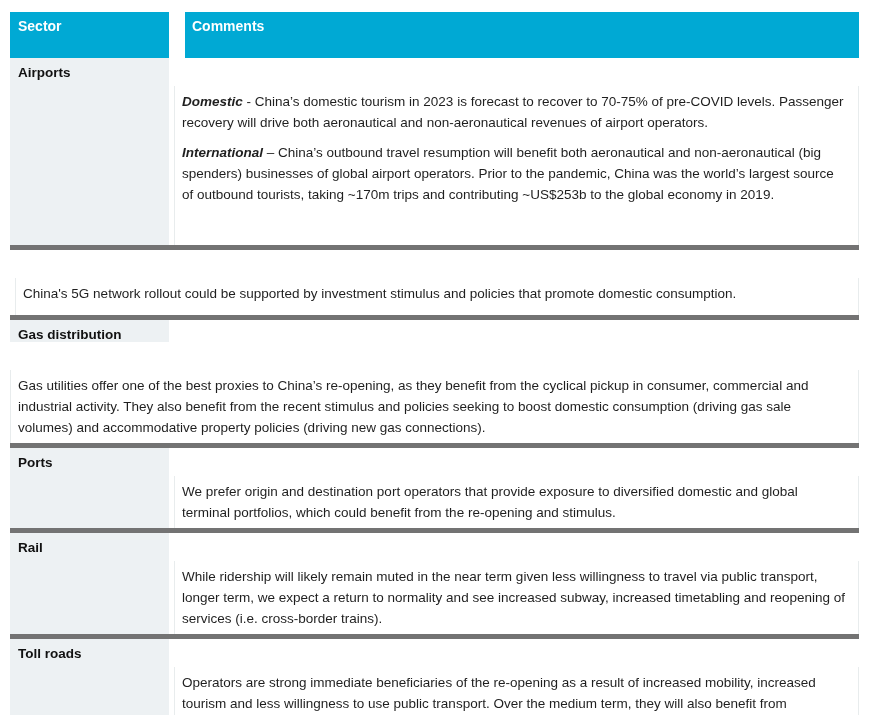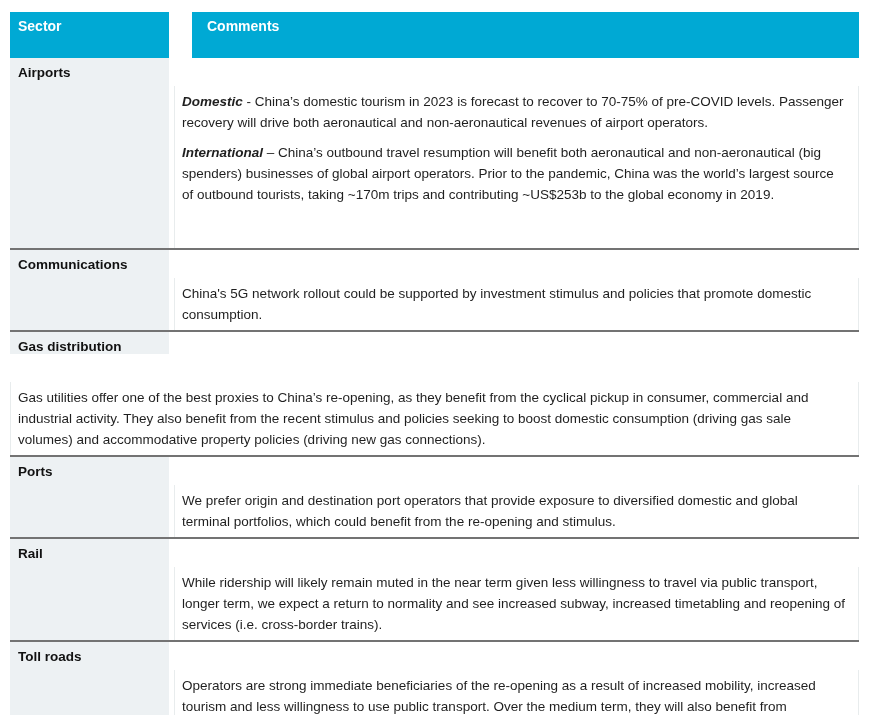--- a/index.html
+++ b/index.html
@@ -29,24 +29,24 @@
     border-radius: 11px;
   }
   .hcell {
     background: #00a9d4;
     color: #ffffff;
     font-weight: bold;
     font-size: 14px;
     padding: 6px 8px 0 8px;
   }
   .hcell.sector { width: 159px; }
-  .hcell.comments { flex: 1; margin-left: 23px; padding-left: 15px; }
+  .hcell.comments { flex: 1; margin-left: 16px; padding-left: 7px; }
   .brow {
     display: flex;
-    border-bottom: 2px solid #737373;
+    border-bottom: 5px solid #737373;
   }
   .scell {
     width: 159px;
     background: #edf1f3;
     font-weight: bold;
     font-size: 13.5px;
     padding: 7px 8px 0 8px;
     color: #111111;
   }
   .spacer { width: 5px; background: #ffffff; }
@@ -85,21 +85,20 @@
     <div class="brow row-airports">
       <div class="scell">Airports</div>
       <div class="spacer"></div>
       <div class="ccell">
         <p><span class="lead">Domestic</span><span> - China’s domestic tourism in 2023 is forecast to recover to 70-75% of pre-COVID levels. Passenger recovery will drive both aeronautical and non-aeronautical revenues of airport operators.</span></p>
         <p><span class="lead">International</span><span> – China’s outbound travel resumption will benefit both aeronautical and non-aeronautical (big spenders) businesses of global airport operators. Prior to the pandemic, China was the world’s largest source of outbound tourists, taking ~170m trips and contributing ~US$253b to the global economy in 2019.</span></p>
       </div>
     </div>
 
     <div class="brow row-communications">
-      <div class="scell">Communications</div>
       <div class="spacer"></div>
       <div class="ccell">
         <p>China's 5G network rollout could be supported by investment stimulus and policies that promote domestic consumption.</p>
       </div>
     </div>
 
     <div class="brow row-gas">
       <div class="scell">Gas distribution</div>
       <div class="spacer"></div>
       <div class="ccell">

